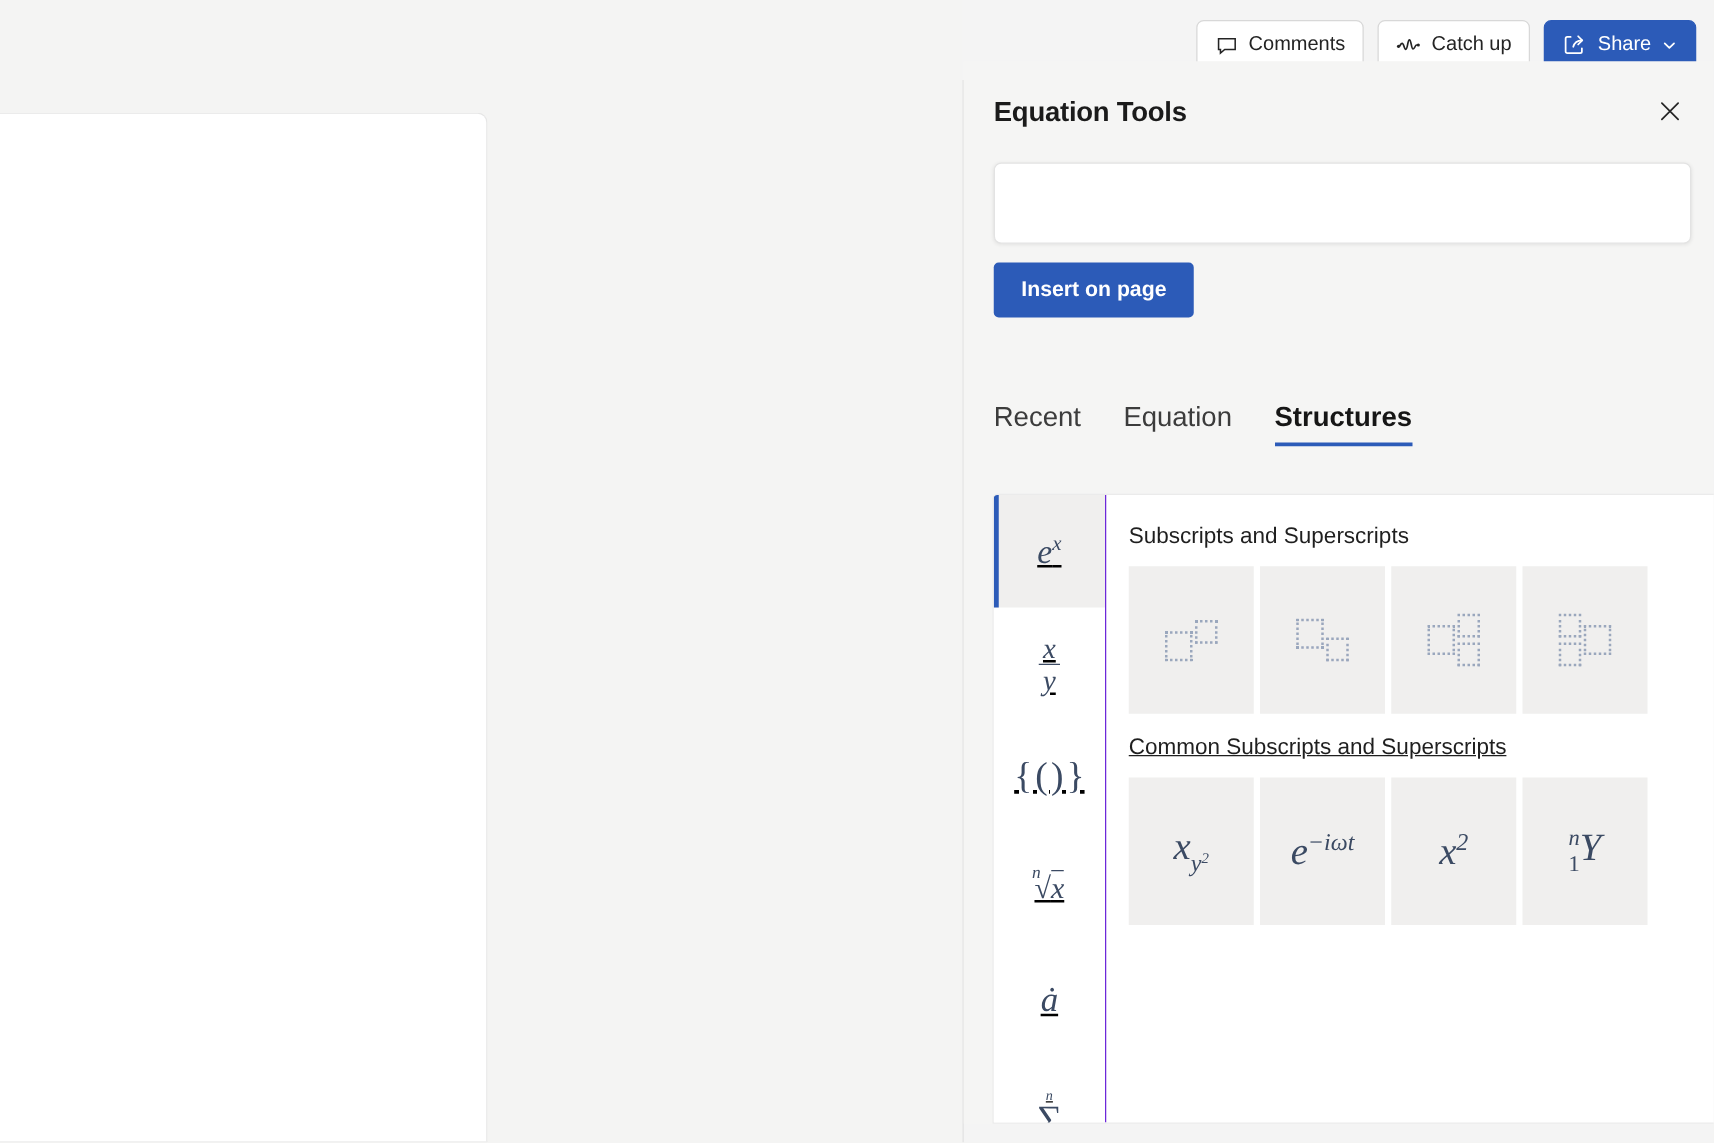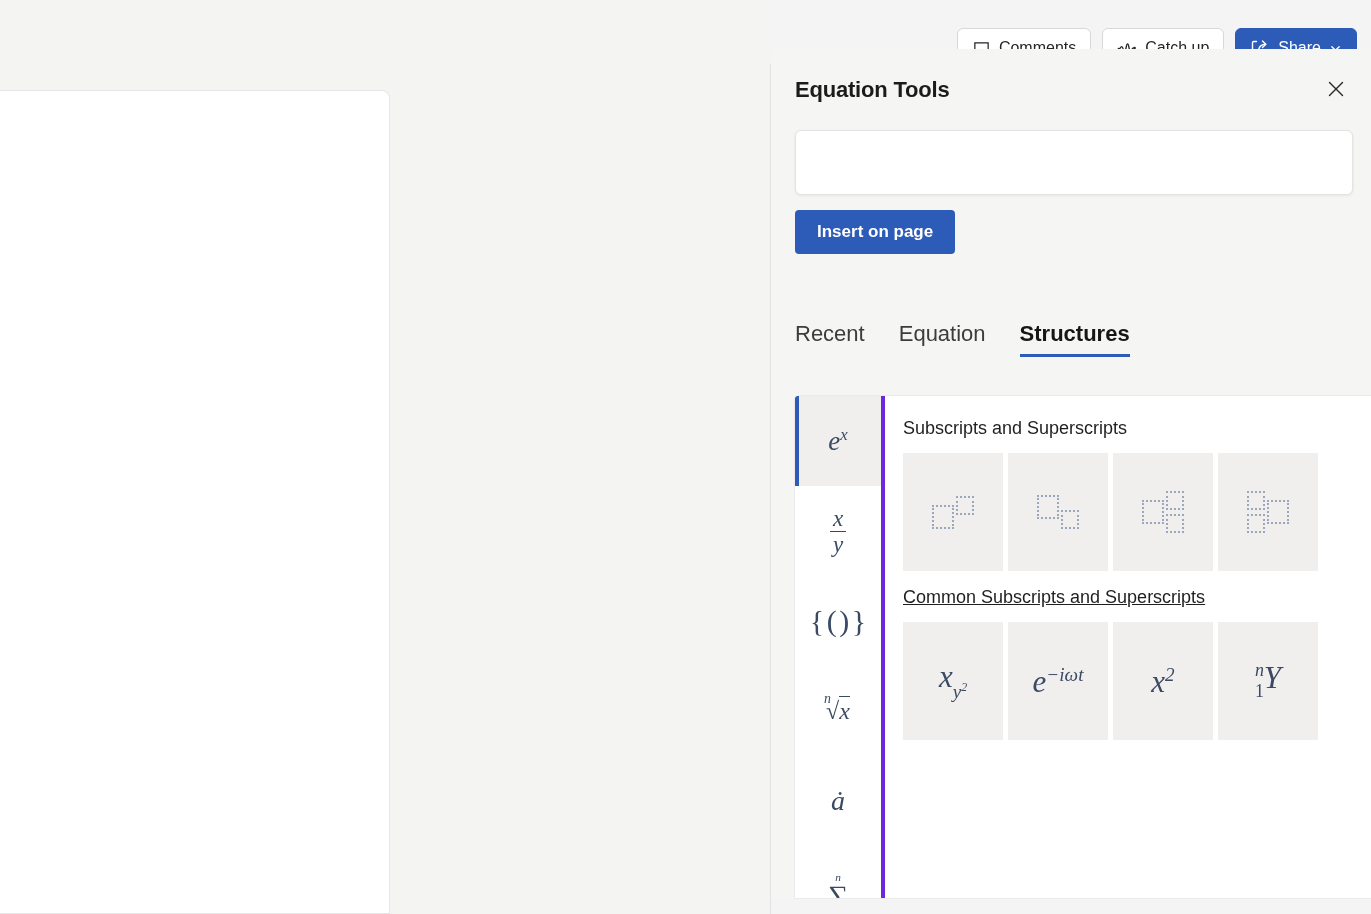--- a/index.html
+++ b/index.html
@@ -27,21 +27,21 @@
     position: absolute; left: 750px; top: 64px; width: 12px; height: 850px;
     background: transparent;
   }
   .panel-divider {
     position: absolute; left: 770px; top: 64px; width: 1px; height: 850px;
     background: #e1e1e1;
   }
 
   
   .toolbar {
-    position: absolute; right: 14px; top: 28px; height: 40px;
+    position: absolute; right: 14px; top: 16px; height: 40px;
     display: flex; align-items: flex-end; gap: 11px;
   }
   .tb-btn {
     display: flex; align-items: center; gap: 8px;
     height: 40px; padding: 0 14px;
     background: #ffffff; border: 1px solid #d8d8d8; border-radius: 6px;
     font-size: 16px; color: #242424; cursor: pointer;
     white-space: nowrap;
   }
   .tb-btn.primary {
@@ -102,21 +102,22 @@
   .struct-wrap {
     position: absolute; left: 23px; top: 346px; width: 585px; height: 504px;
     display: flex;
     background: #ffffff;
     border: 1px solid #ebebeb;
     border-top-left-radius: 4px; border-top-right-radius: 8px;
     overflow: hidden;
   }
   .cat-list {
     width: 90px; flex: 0 0 90px; background: #ffffff;
-    border-right: 4px solid #6d28d9;
+    border-right: 1px solid #6d28d9;
+    text-decoration: underline;
   }
   .cat-item {
     position: relative; height: 90px; display: flex; align-items: center;
     justify-content: center; cursor: pointer;
     color: #3b4a63; font-family: "Liberation Serif", serif;
   }
   .cat-item.selected { background: #f0efee; }
   .cat-item.selected::before {
     content: ""; position: absolute; left: 0; top: 0; bottom: 0; width: 4px;
     background: #2c5bb8;

